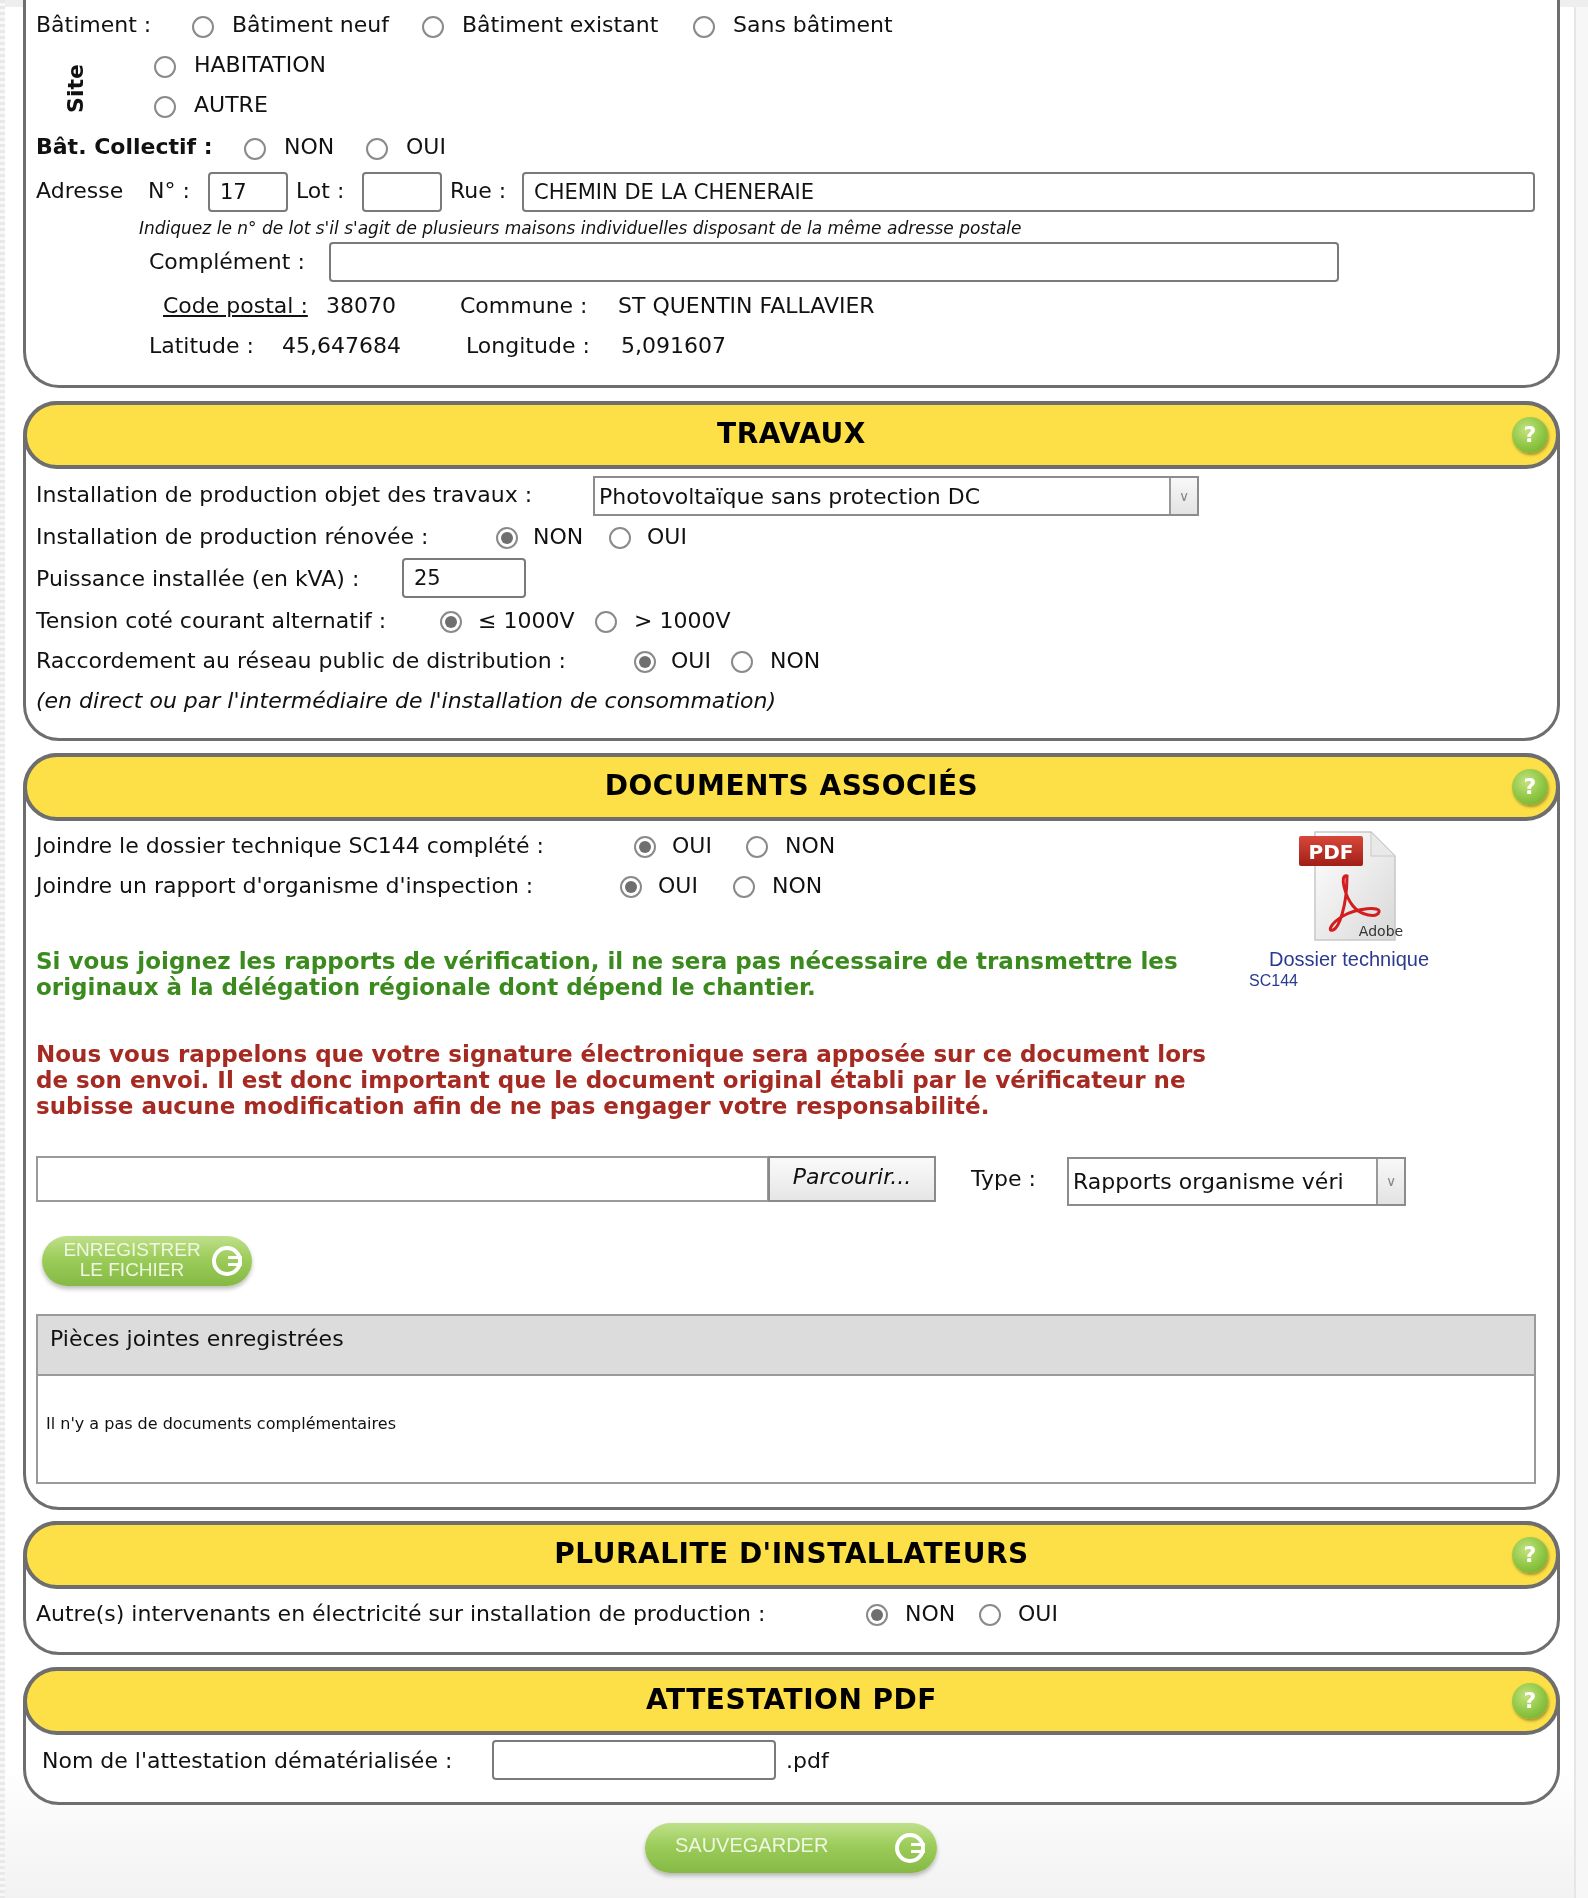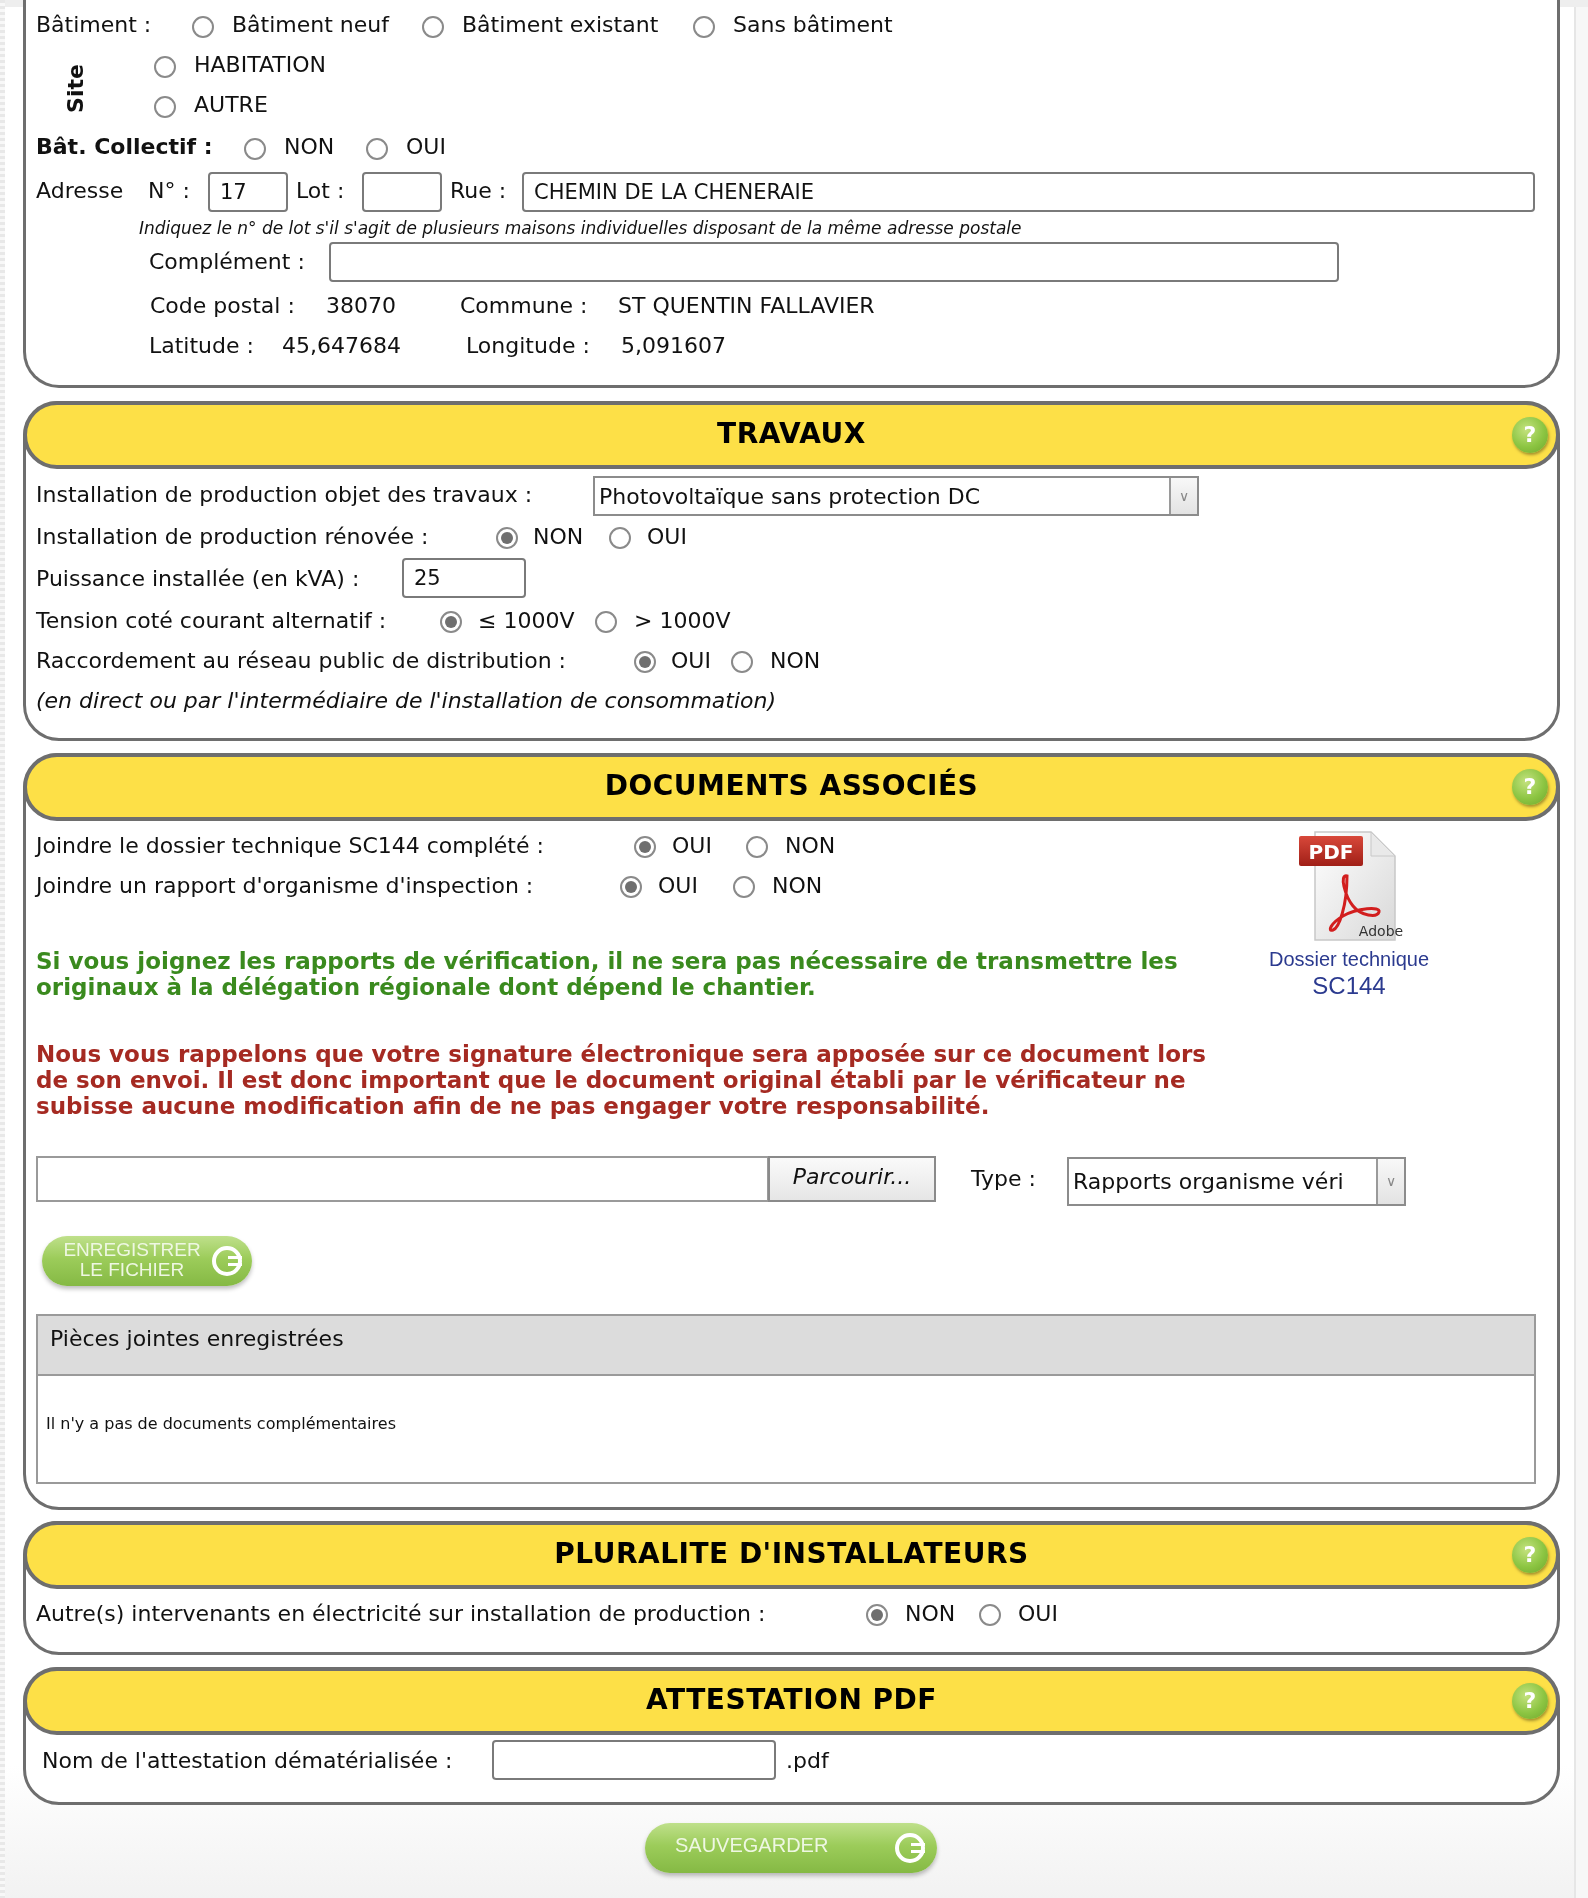--- a/index.html
+++ b/index.html
@@ -87,21 +87,21 @@
   <span class="abs" style="left:270px; top:178px;">Lot :</span>
   <div class="input" style="left:336px; top:172px; width:80px; height:40px;"></div>
   <span class="abs" style="left:424px; top:178px;">Rue :</span>
   <div class="input" style="left:496px; top:172px; width:1013px; height:40px;">CHEMIN DE LA CHENERAIE</div>
 
   <span class="abs italic-hint" style="left:113px; top:218px;">Indiquez le n° de lot s'il s'agit de plusieurs maisons individuelles disposant de la même adresse postale</span>
 
   <span class="abs" style="left:123px; top:249px;">Complément :</span>
   <div class="input" style="left:303px; top:242px; width:1010px; height:40px;"></div>
 
-  <span class="abs" style="left:124px; top:293px;">Code postal :</span>
+  <span class="abs" style="left:137px; top:293px;text-decoration:underline;">Code postal :</span>
   <span class="abs" style="left:300px; top:293px;">38070</span>
   <span class="abs" style="left:434px; top:293px;">Commune :</span>
   <span class="abs" style="left:592px; top:293px;">ST QUENTIN FALLAVIER</span>
 
   <span class="abs" style="left:123px; top:333px;">Latitude :</span>
   <span class="abs" style="left:256px; top:333px;">45,647684</span>
   <span class="abs" style="left:440px; top:333px;">Longitude :</span>
   <span class="abs" style="left:595px; top:333px;">5,091607</span>
 </div>
 
@@ -172,21 +172,21 @@
         </linearGradient>
       </defs>
       <path d="M28 6 L84 6 L108 30 L108 114 L28 114 Z" fill="url(#pg)" stroke="#c8c8c8" stroke-width="1.5"></path>
       <path d="M84 6 L84 30 L108 30 Z" fill="#e9e9e9" stroke="#c8c8c8" stroke-width="1"></path>
       <rect x="12" y="10" width="64" height="30" rx="2" fill="url(#rg)"></rect>
       <text x="44" y="33" font-family="DejaVu Sans, sans-serif" font-weight="bold" font-size="20" fill="#fff" text-anchor="middle">PDF</text>
       <path d="M60 50 C 52 48, 58 70, 66 80 C 74 90, 90 92, 92 86 C 94 80, 70 82, 56 90 C 44 97, 40 106, 46 104 C 52 102, 60 80, 60 50 Z" fill="none" stroke="#d21e1e" stroke-width="3"></path>
       <text x="94" y="110" font-family="DejaVu Sans, sans-serif" font-size="14" fill="#333" text-anchor="middle">Adobe</text>
     </svg>
     <div class="abs" style="left:0; top:122px; width:200px; text-align:center; font-family:'Liberation Sans', sans-serif; font-size:20px; color:#2b3a8f;">Dossier technique</div>
-    <div class="abs" style="left:0; top:146px; width:200px; text-align:center; font-family:'Liberation Sans', sans-serif; font-size:24px; color:#2b3a8f;">SC144</div>
+    <div class="abs" style="left:0; top:146px; width:200px; text-align:left; font-family:'Liberation Sans', sans-serif; font-size:16px; color:#2b3a8f;">SC144</div>
   </div>
 
   <div class="abs green" style="left:10px; top:192px;">Si vous joignez les rapports de vérification, il ne sera pas nécessaire de transmettre les</div>
   <div class="abs green" style="left:10px; top:218px;">originaux à la délégation régionale dont dépend le chantier.</div>
 
   <div class="abs red" style="left:10px; top:285px;">Nous vous rappelons que votre signature électronique sera apposée sur ce document lors</div>
   <div class="abs red" style="left:10px; top:311px;">de son envoi. Il est donc important que le document original établi par le vérificateur ne</div>
   <div class="abs red" style="left:10px; top:337px;">subisse aucune modification afin de ne pas engager votre responsabilité.</div>
 
   <div class="abs" style="left:10px; top:400px; width:733px; height:46px; border:2px solid #9a9a9a; box-sizing:border-box; background:#fff;"></div>

